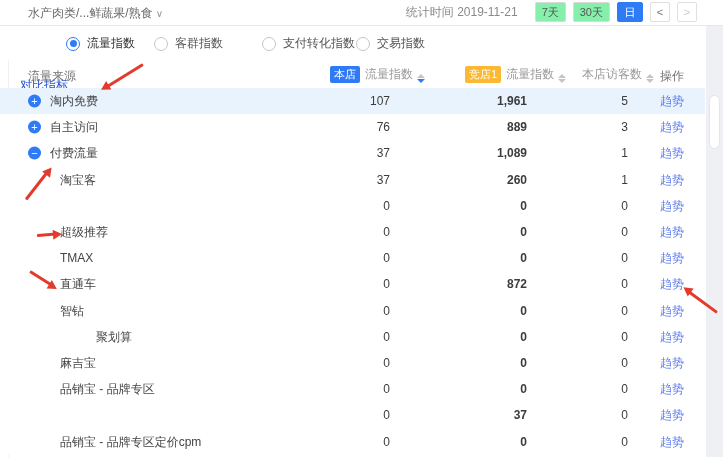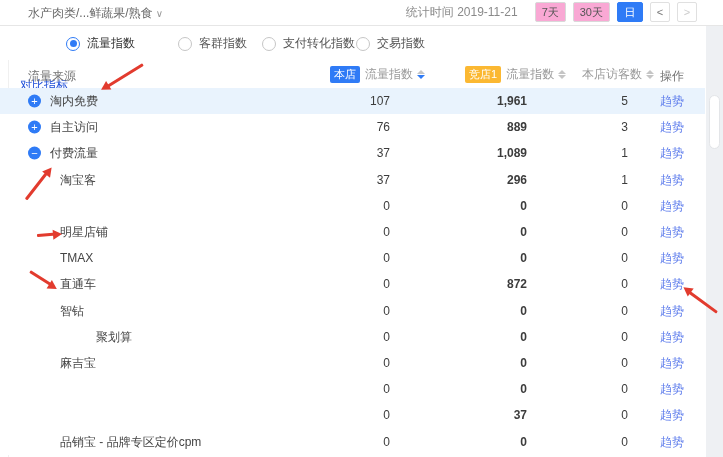--- a/index.html
+++ b/index.html
@@ -12,21 +12,21 @@
   .scroll-thumb { position:absolute; right:3px; top:95px; width:11px; height:54px;
     background:#fff; border:1px solid #e3e5e8; border-radius:6px; }
 
   
   .topbar { position:absolute; left:0; top:0; width:723px; height:25px; background:#fff; }
   .breadcrumb { position:absolute; left:28px; top:5px; color:#666; cursor:pointer; }
   .breadcrumb .chev { color:#999; font-size:10px; margin-left:3px; }
   .topbar-right { position:absolute; right:26px; top:2px; display:flex; align-items:center; gap:7px; }
   .stat-time { color:#8a8a8a; margin-right:10px; }
   .range-btn { min-width:26px; height:20px; line-height:18px; padding:0 6px; text-align:center;
-    border:1px solid #d9d9d9; border-radius:2px; background:#f9a8d4; color:#555; font-size:11px; cursor:pointer; }
+    border:1px solid #d9d9d9; border-radius:2px; background:#86efac; color:#555; font-size:11px; cursor:pointer; }
   .range-btn.active { background:#2f7bf6; border-color:#2f7bf6; color:#fff; }
   .pager-btn { width:20px; height:20px; line-height:18px; text-align:center; border:1px solid #e0e0e0;
     border-radius:2px; background:#fff; color:#777; font-size:11px; cursor:pointer; }
   .pager-btn.disabled { color:#ccc; }
   .top-divider { position:absolute; left:0; top:25px; width:723px; height:1px; background:#e6e6e6; }
   .left-edge { position:absolute; left:8px; top:60px; width:1px; height:397px; background:#f0f0f0; }
 
   
   .filters { position:absolute; left:0; top:33px; width:705px; height:22px; }
   .filters .flabel { position:absolute; left:20px; top:4px; color:#1d4ed8;margin-top:40px; }
@@ -37,21 +37,21 @@
   .radio-opt.selected .radio-circle::after { content:""; width:7px; height:7px; border-radius:50%; background:#2f7bf6; }
   .radio-opt .rlabel { color:#555; }
   .radio-opt.selected .rlabel { color:#333; }
 
   
   .thead { position:absolute; left:0; top:62px; width:705px; height:26px; }
   .thead .h { position:absolute; top:6px; color:#737373; }
   .badge { display:inline-block; padding:1px 4px; border-radius:2px; color:#fff; font-size:11px; margin-right:5px; }
   .badge.own { background:#2f7bf6; }
   .badge.comp { background:#fbb832; }
-  .hgroup { position:absolute; top:4px; display:flex; align-items:center; color:#9a9a9a; cursor:pointer; }
+  .hgroup { position:absolute; top:4px; display:flex; align-items:flex-end; color:#9a9a9a; cursor:pointer; }
   .sorter { display:inline-flex; flex-direction:column; margin-left:4px; gap:1px; }
   .caret { width:0; height:0; border-left:4px solid transparent; border-right:4px solid transparent; }
   .caret.up { border-bottom:4px solid #c5c5c5; }
   .caret.down { border-top:4px solid #c5c5c5; }
   .caret.down.active { border-top-color:#2f7bf6; }
 
   
   .tbody { position:absolute; left:0; top:88px; width:705px; }
   .trow { position:relative; width:705px; height:26.2px; background:#fff; }
   .trow.hl { background:#e9f3fd; }
@@ -87,21 +87,21 @@
   </div>
   <div class="top-divider"></div>
   <div class="left-edge"></div>
 
   <div class="filters">
     <span class="flabel">对比指标</span>
     <span class="radio-opt selected" style="left:66px">
       <span class="radio-circle"></span>
       <span class="rlabel">流量指数</span>
     </span>
-    <span class="radio-opt" style="left:178px">
+    <span class="radio-opt" style="left:154px">
       <span class="radio-circle"></span>
       <span class="rlabel">客群指数</span>
     </span>
     <span class="radio-opt" style="left:262px">
       <span class="radio-circle"></span>
       <span class="rlabel">支付转化指数</span>
     </span>
     <span class="radio-opt" style="left:356px">
       <span class="radio-circle"></span>
       <span class="rlabel">交易指数</span>
@@ -165,33 +165,33 @@
         <span class="cellv v1">37</span>
         <span class="cellv v2">1,089</span>
         <span class="cellv v3">1</span>
         <span class="action">趋势</span>
       </div>
       <div class="trow">
         <span class="rname" style="left: 60px;">
           <span>淘宝客</span>
         </span>
         <span class="cellv v1">37</span>
-        <span class="cellv v2">296</span>
+        <span class="cellv v2">260</span>
         <span class="cellv v3">1</span>
         <span class="action">趋势</span>
       </div>
       <div class="trow">
         <span class="cellv v1">0</span>
         <span class="cellv v2">0</span>
         <span class="cellv v3">0</span>
         <span class="action">趋势</span>
       </div>
       <div class="trow">
         <span class="rname" style="left: 60px;">
-          <span>明星店铺</span>
+          <span>超级推荐</span>
         </span>
         <span class="cellv v1">0</span>
         <span class="cellv v2">0</span>
         <span class="cellv v3">0</span>
         <span class="action">趋势</span>
       </div>
       <div class="trow">
         <span class="rname" style="left: 60px;">
           <span>TMAX</span>
         </span>
@@ -230,20 +230,23 @@
       <div class="trow">
         <span class="rname" style="left: 60px;">
           <span>麻吉宝</span>
         </span>
         <span class="cellv v1">0</span>
         <span class="cellv v2">0</span>
         <span class="cellv v3">0</span>
         <span class="action">趋势</span>
       </div>
       <div class="trow">
+        <span class="rname" style="left: 60px;">
+          <span>品销宝 - 品牌专区</span>
+        </span>
         <span class="cellv v1">0</span>
         <span class="cellv v2">0</span>
         <span class="cellv v3">0</span>
         <span class="action">趋势</span>
       </div>
       <div class="trow">
         <span class="cellv v1">0</span>
         <span class="cellv v2">37</span>
         <span class="cellv v3">0</span>
         <span class="action">趋势</span>

